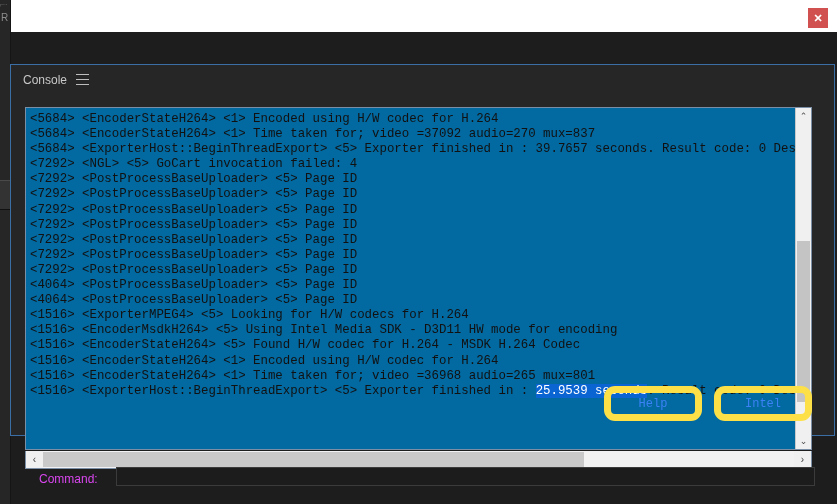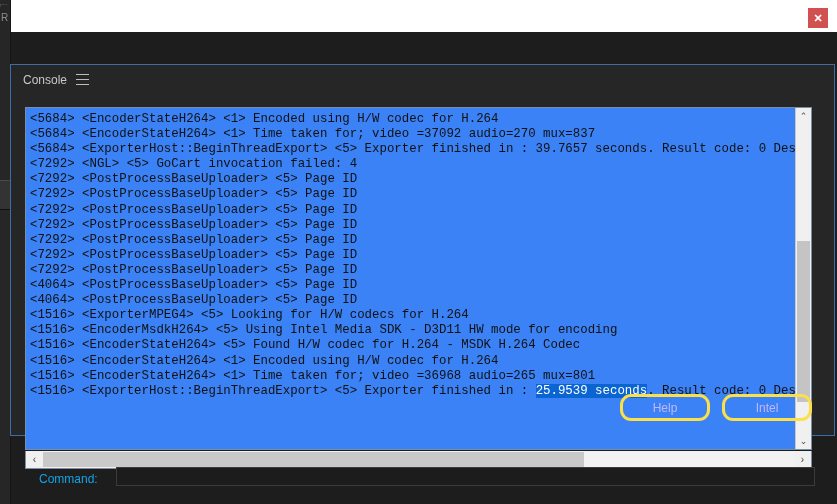--- a/index.html
+++ b/index.html
@@ -163,21 +163,21 @@
     background: #eeeeee;
     border: 1px solid #7a8fa6;
     box-sizing: border-box;
     display: flex;
   }
   #log-text {
     flex: 1;
     overflow: hidden;
     padding: 4px 0 0 4px;
     box-sizing: border-box;
-    background: #3b82f6;
+    background: #0369a1;
   }
   .log-line {
     font-family: "Liberation Mono", monospace;
     font-size: 12.4px;
     line-height: 15.1px;
     color: #111111;
     white-space: pre;
     letter-spacing: 0px;
   }
   .sel {
@@ -268,21 +268,21 @@
     top: 398px;
     width: 100%;
     height: 34px;
     display: flex;
     align-items: center;
   }
   #command-label {
     position: absolute;
     left: 28px;
     top: 9px;
-    color: #0ea5e9;
+    color: #d946ef;
     font-size: 12px;
   }
   #command-input {
     position: absolute;
     left: 105px;
     top: 4px;
     width: 699px;
     height: 19px;
     background: #1c1c1c;
     border: 1px solid #3b3b3b;
@@ -299,31 +299,31 @@
   #footer-buttons {
     position: absolute;
     right: 22px;
     bottom: 14px;
     display: flex;
     gap: 12px;
   }
   .pill-button {
     min-width: 56px;
     height: 21px;
-    border: 3px solid #fde047;
+    border: 7px solid #fde047;
     border-radius: 11px;
     background: transparent;
-    color: #c4b5fd;
+    color: #3b82f6;
     font-size: 12px;
     display: flex;
     align-items: center;
     justify-content: center;
     cursor: pointer;
     padding: 0 14px;
-    font-family: Liberation Sans, sans-serif;
+    font-family: Liberation Mono, monospace;
   }
 </style>
 </head>
 <body>
 
 <div id="app-backdrop">
   <div id="backdrop-white-band"></div>
   <div id="backdrop-left-strip"></div>
   <div id="backdrop-left-panel-edge"></div>
   <div id="backdrop-left-glyph-1">⌐·</div>

